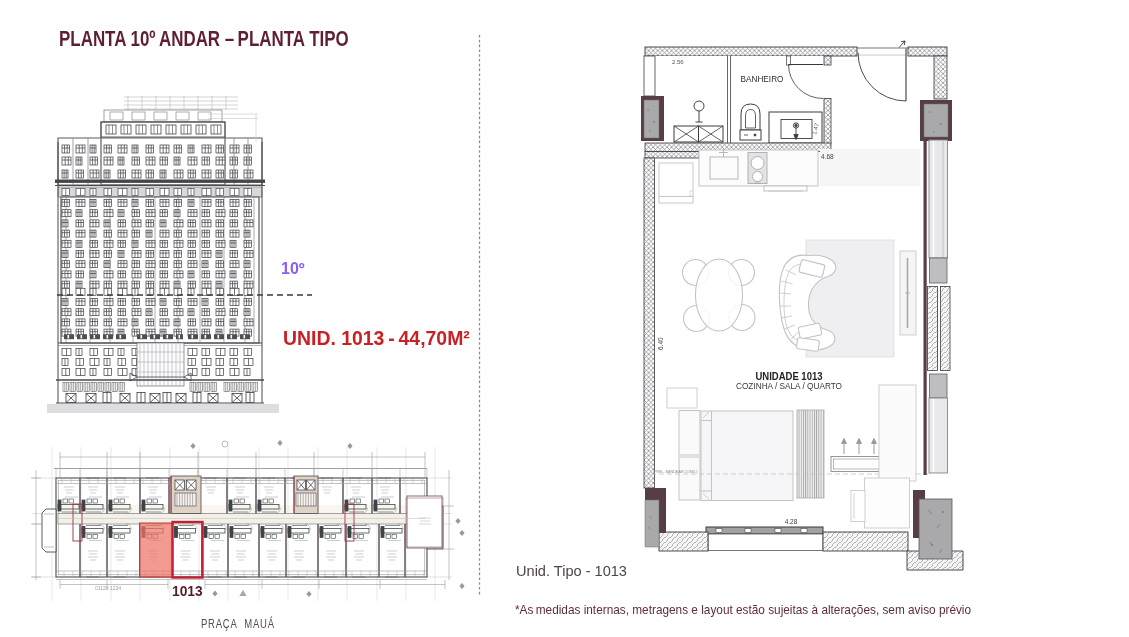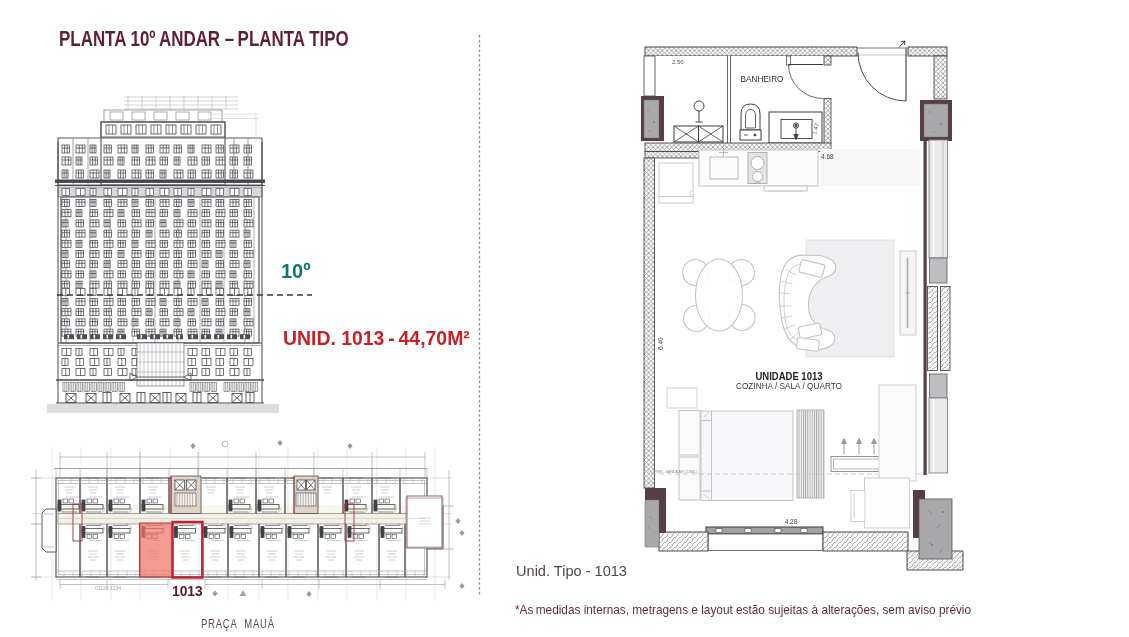--- a/index.html
+++ b/index.html
@@ -1281,21 +1281,21 @@
     </g>
 
 <line x1="56" y1="403" x2="264" y2="403" stroke="#4a4a4e" stroke-width="1.2"></line>
 <rect x="47" y="404" width="232" height="9" fill="#dedee0"></rect>
 <g stroke="#4a4a4e" stroke-width="1">
       <line x1="58" y1="142" x2="58" y2="403"></line>
       <line x1="262" y1="142" x2="262" y2="403"></line>
     </g>
 </svg>
 
-<div class="abs" style="left:281px;top:260px;font-size:20px;font-weight:bold;color:#0f766e;">10º</div>
+<div class="abs" style="left:281px;top:260px;font-size:16px;font-weight:bold;color:#8b5cf6;">10º</div>
 
 <svg class="abs" style="left:50px;top:290px" width="270" height="10" viewBox="0 0 270 10">
     <line x1="7" y1="5" x2="262" y2="5" stroke="#3a3a3e" stroke-width="1.6" stroke-dasharray="6 4"></line>
   </svg>
 
 <div class="abs" style="left:283px;top:327px;font-size:20px;font-weight:bold;color:#c92025;transform:scaleX(0.97);transform-origin:left top;white-space:nowrap;">UNID. 1013 - 44,70M²</div>
 
 <svg style="position:absolute;left:20px;top:438px" width="450" height="165" viewBox="20 438 450 165">
 
 <rect x="57" y="505" width="369" height="19" fill="#f4ecdf" opacity="0.5"></rect>

